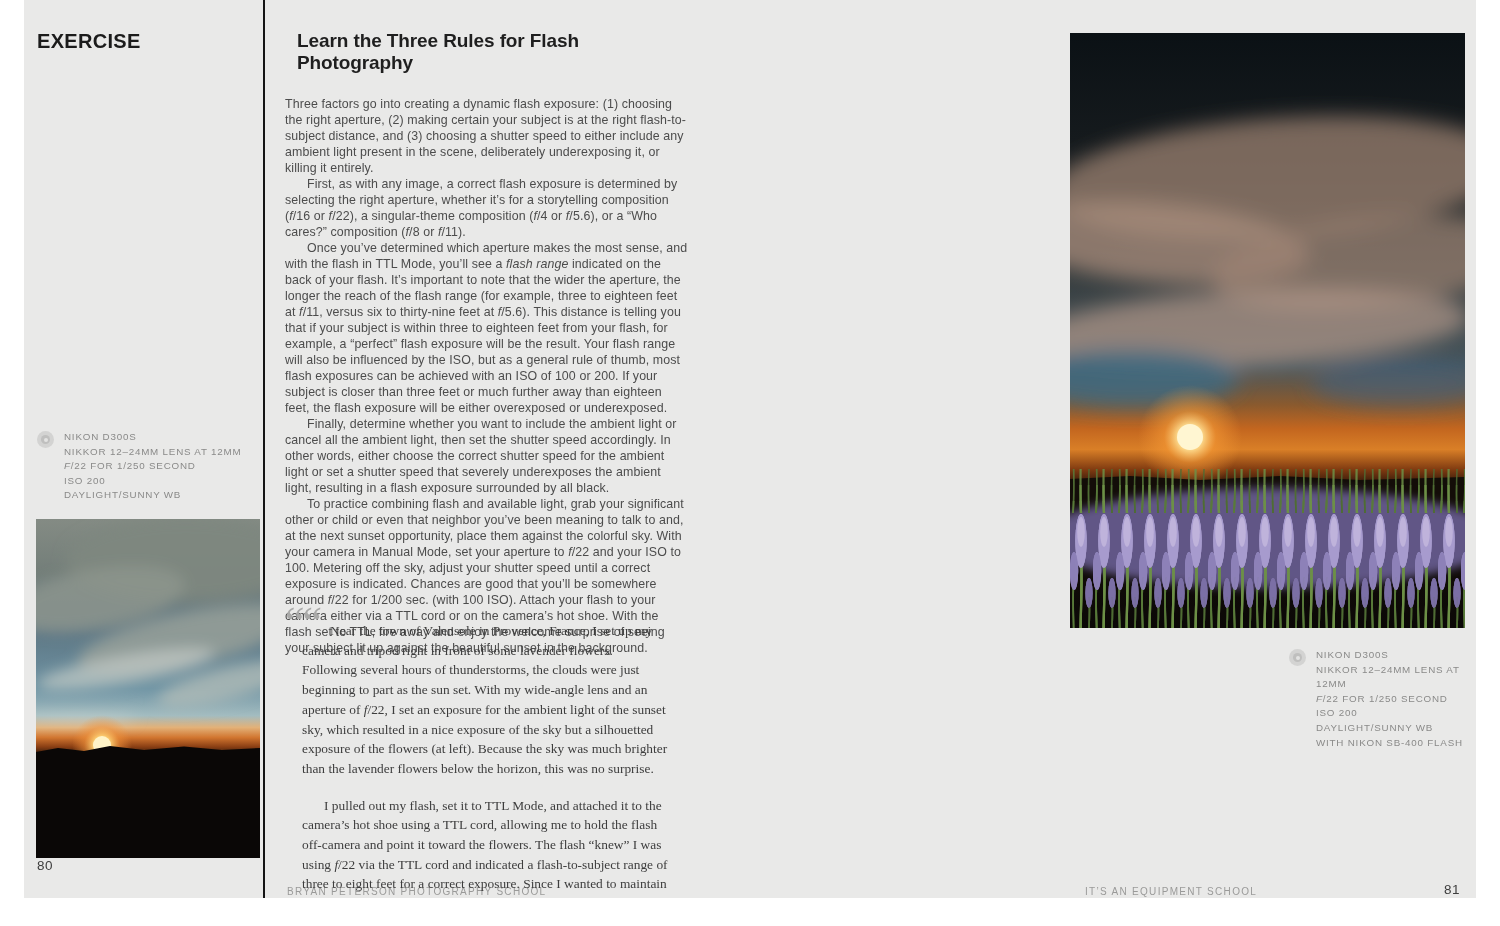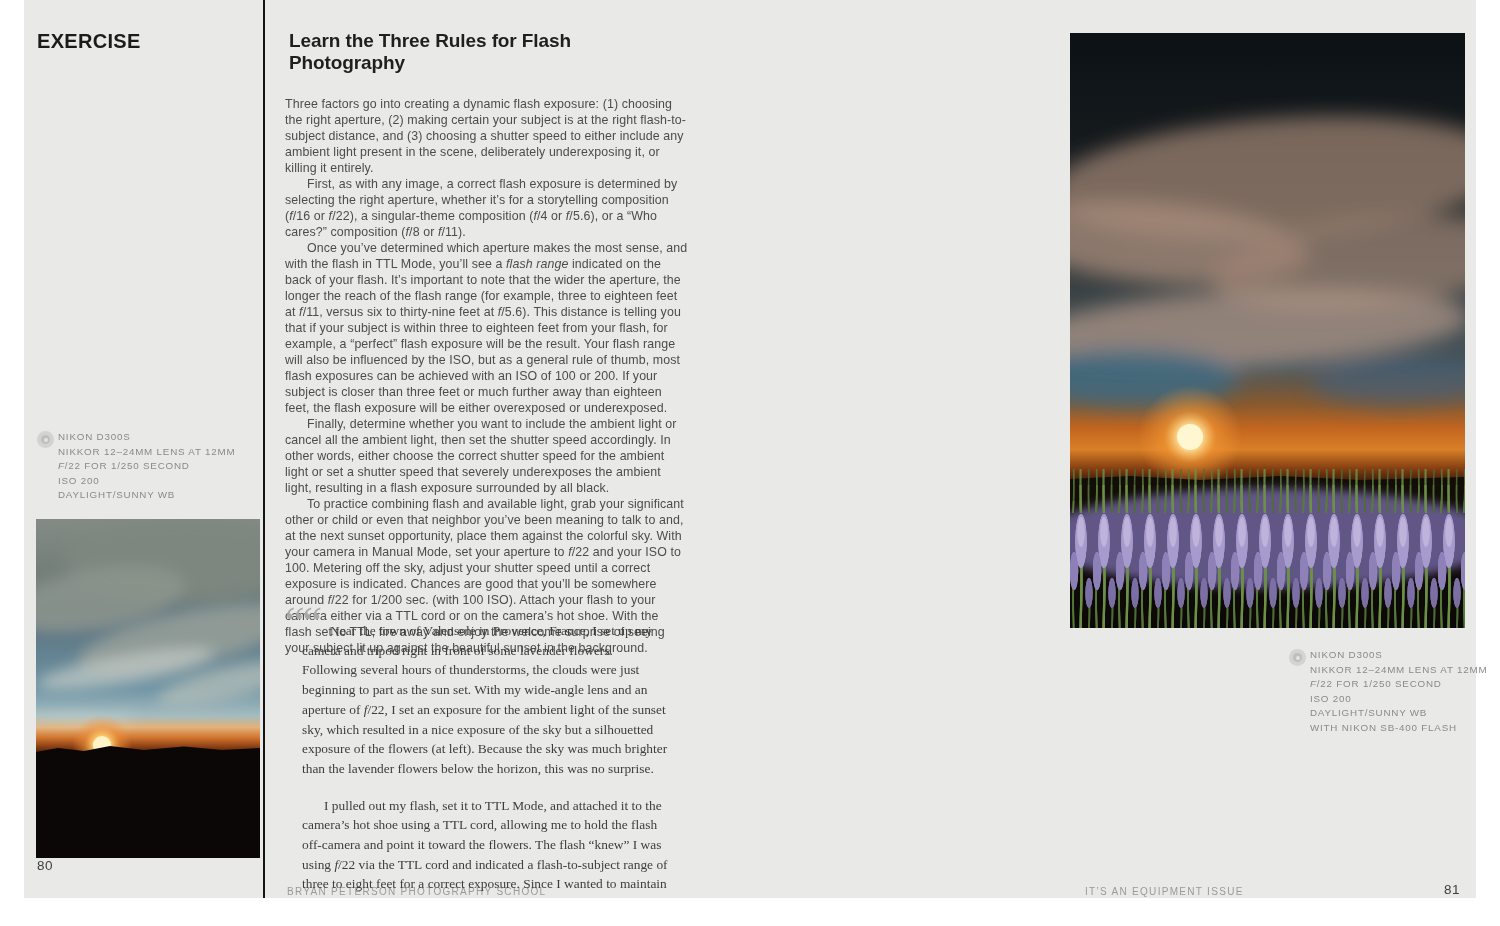--- a/index.html
+++ b/index.html
@@ -3,21 +3,21 @@
 <meta charset="utf-8">
 <style>
   html,body{margin:0;padding:0;background:#ffffff;}
   body{font-family:"Liberation Sans",sans-serif;-webkit-font-smoothing:antialiased;}
   .stage{position:relative;width:1500px;height:898px;background:#ffffff;overflow:hidden;}
   .spread{position:absolute;left:24px;right:24px;top:0;bottom:0;background:#e9e9e8;}
   .vrule{position:absolute;left:263px;top:0;bottom:0;width:2px;background:#141414;}
 
   
   .kicker{position:absolute;left:37px;top:30px;font-size:20px;font-weight:600;letter-spacing:.3px;color:#1b1b1b;}
-  .caption{position:absolute;display:flex;gap:4px;align-items:flex-start;}
+  .caption{position:absolute;display:flex;gap:10px;align-items:flex-start;}
   .caption-left{left:37px;top:430px;width:215px;}
   .caption-right{left:1289px;top:648px;width:200px;}
   .cam-icon{width:17px;height:17px;border-radius:50%;background:#d3d3d2;position:relative;flex:0 0 auto;margin-top:1px;}
   .cam-icon::before{content:"";position:absolute;left:4px;top:4px;width:9px;height:9px;border-radius:50%;background:#bfbfbe;}
   .cam-icon::after{content:"";position:absolute;left:6.5px;top:6.5px;width:4px;height:4px;border-radius:50%;background:#e3e3e2;}
   .caption .lines{font-size:9.8px;line-height:14.6px;letter-spacing:.8px;color:#8a8a89;font-weight:400;}
   .caption .lines em{font-style:italic;}
 
   .photo{position:absolute;overflow:hidden;}
   .photo svg{display:block;}
@@ -26,21 +26,21 @@
 
   .folio{position:absolute;font-size:13.5px;color:#3e3e3e;letter-spacing:.4px;}
   .folio-left{left:37px;top:858px;}
   .folio-right{left:1444px;top:882px;}
   .runfoot{position:absolute;top:886px;font-size:10px;letter-spacing:1.3px;color:#9a9a99;}
   .runfoot-left{left:287px;}
   .runfoot-right{left:1085px;}
 
   
   .article{position:absolute;left:285px;top:30px;width:403px;}
-  .article h1{margin:0 0 22px 4px;font-size:19px;font-weight:600;letter-spacing:-.1px;color:#1f1f1f;}
+  .article h1{margin:0 0 22px 12px;font-size:19px;font-weight:600;letter-spacing:-.1px;color:#1f1f1f;}
   .article p{margin:0;font-size:12.4px;line-height:16px;color:#4c4c4c;letter-spacing:.1px;}
   .article p + p{text-indent:22px;}
   .article em{font-style:italic;}
 
   .quote{position:absolute;left:285px;top:604px;width:403px;font-family:"Liberation Serif",serif;}
   .quote p{margin:17px;font-size:13.4px;line-height:19.7px;color:#3d3d3d;}
   .quote p + p{text-indent:22px;}
   .quote .qmark{float:left;font-family:"Liberation Serif",serif;font-size:44px;line-height:30px;color:#a9a9a8;margin:4px 10px 0 0;letter-spacing:-2px;}
 </style>
 </head>
@@ -184,15 +184,15 @@
     <div class="lines">
       <div>NIKON D300S</div>
       <div>NIKKOR 12–24MM LENS AT 12MM</div>
       <div><em>F</em>/22 FOR 1/250 SECOND</div>
       <div>ISO 200</div>
       <div>DAYLIGHT/SUNNY WB</div>
       <div>WITH NIKON SB-400 FLASH</div>
     </div>
   </div>
 
-  <div class="runfoot runfoot-right">IT’S AN EQUIPMENT ISSUE</div>
+  <div class="runfoot runfoot-right">IT’S AN EQUIPMENT SCHOOL</div>
   <div class="folio folio-right">81</div>
 </div>
 
 </body></html>

